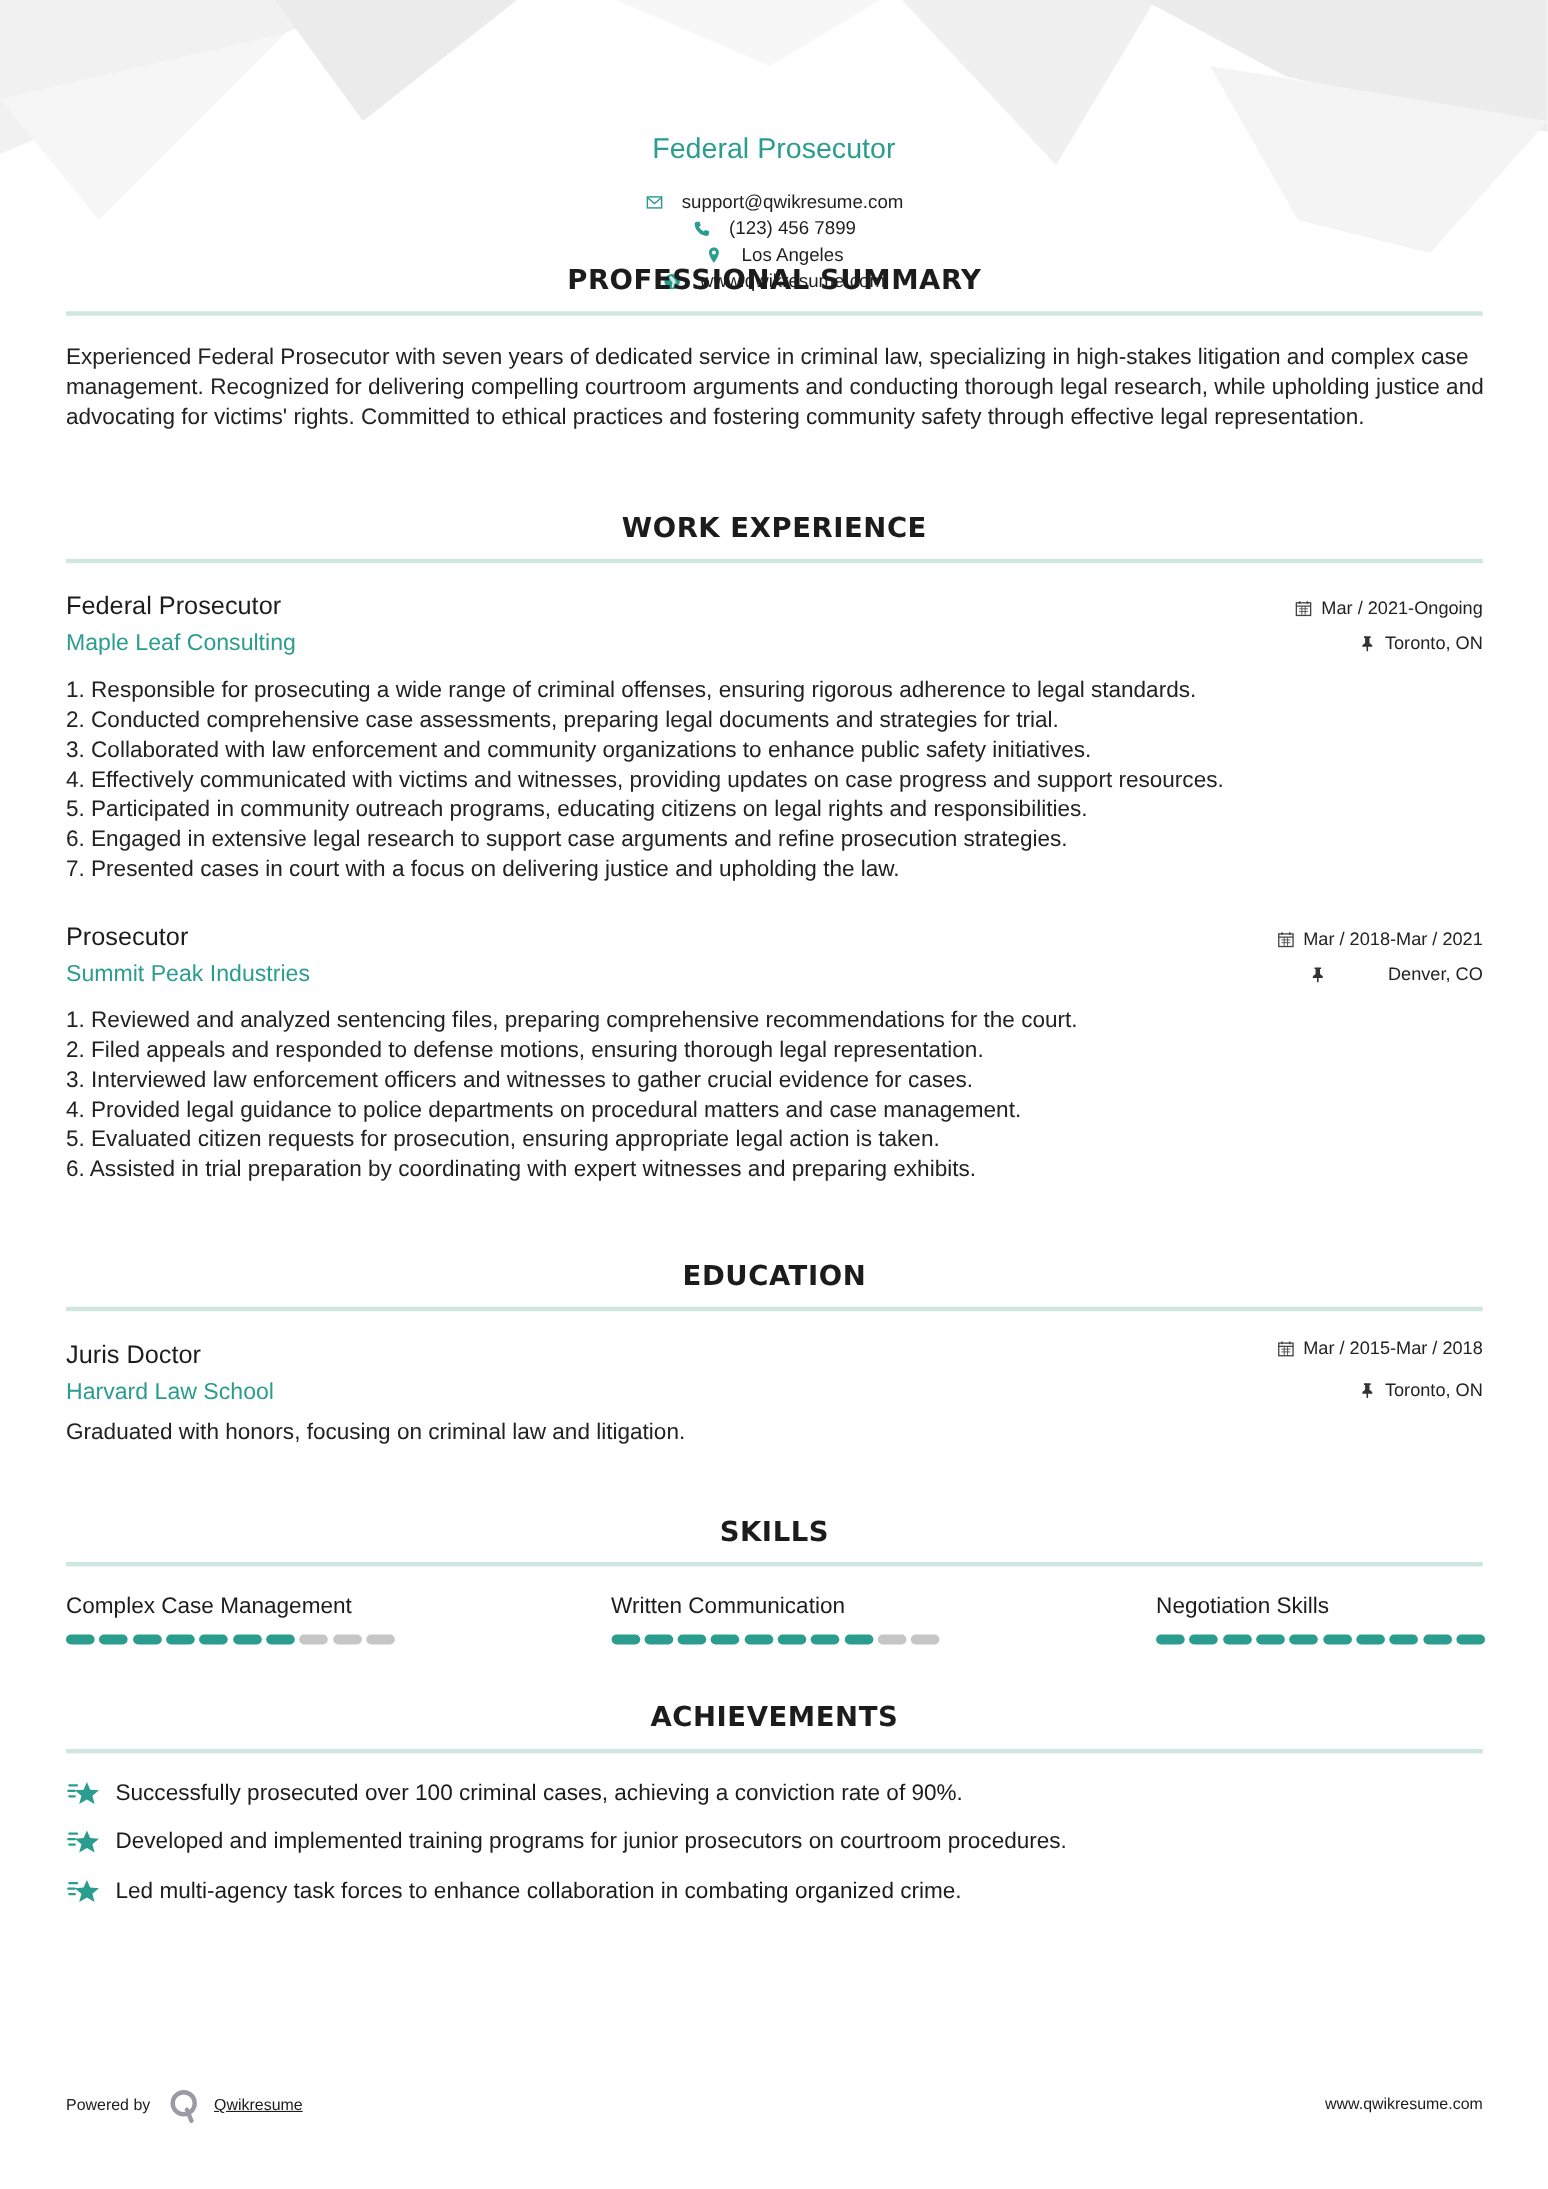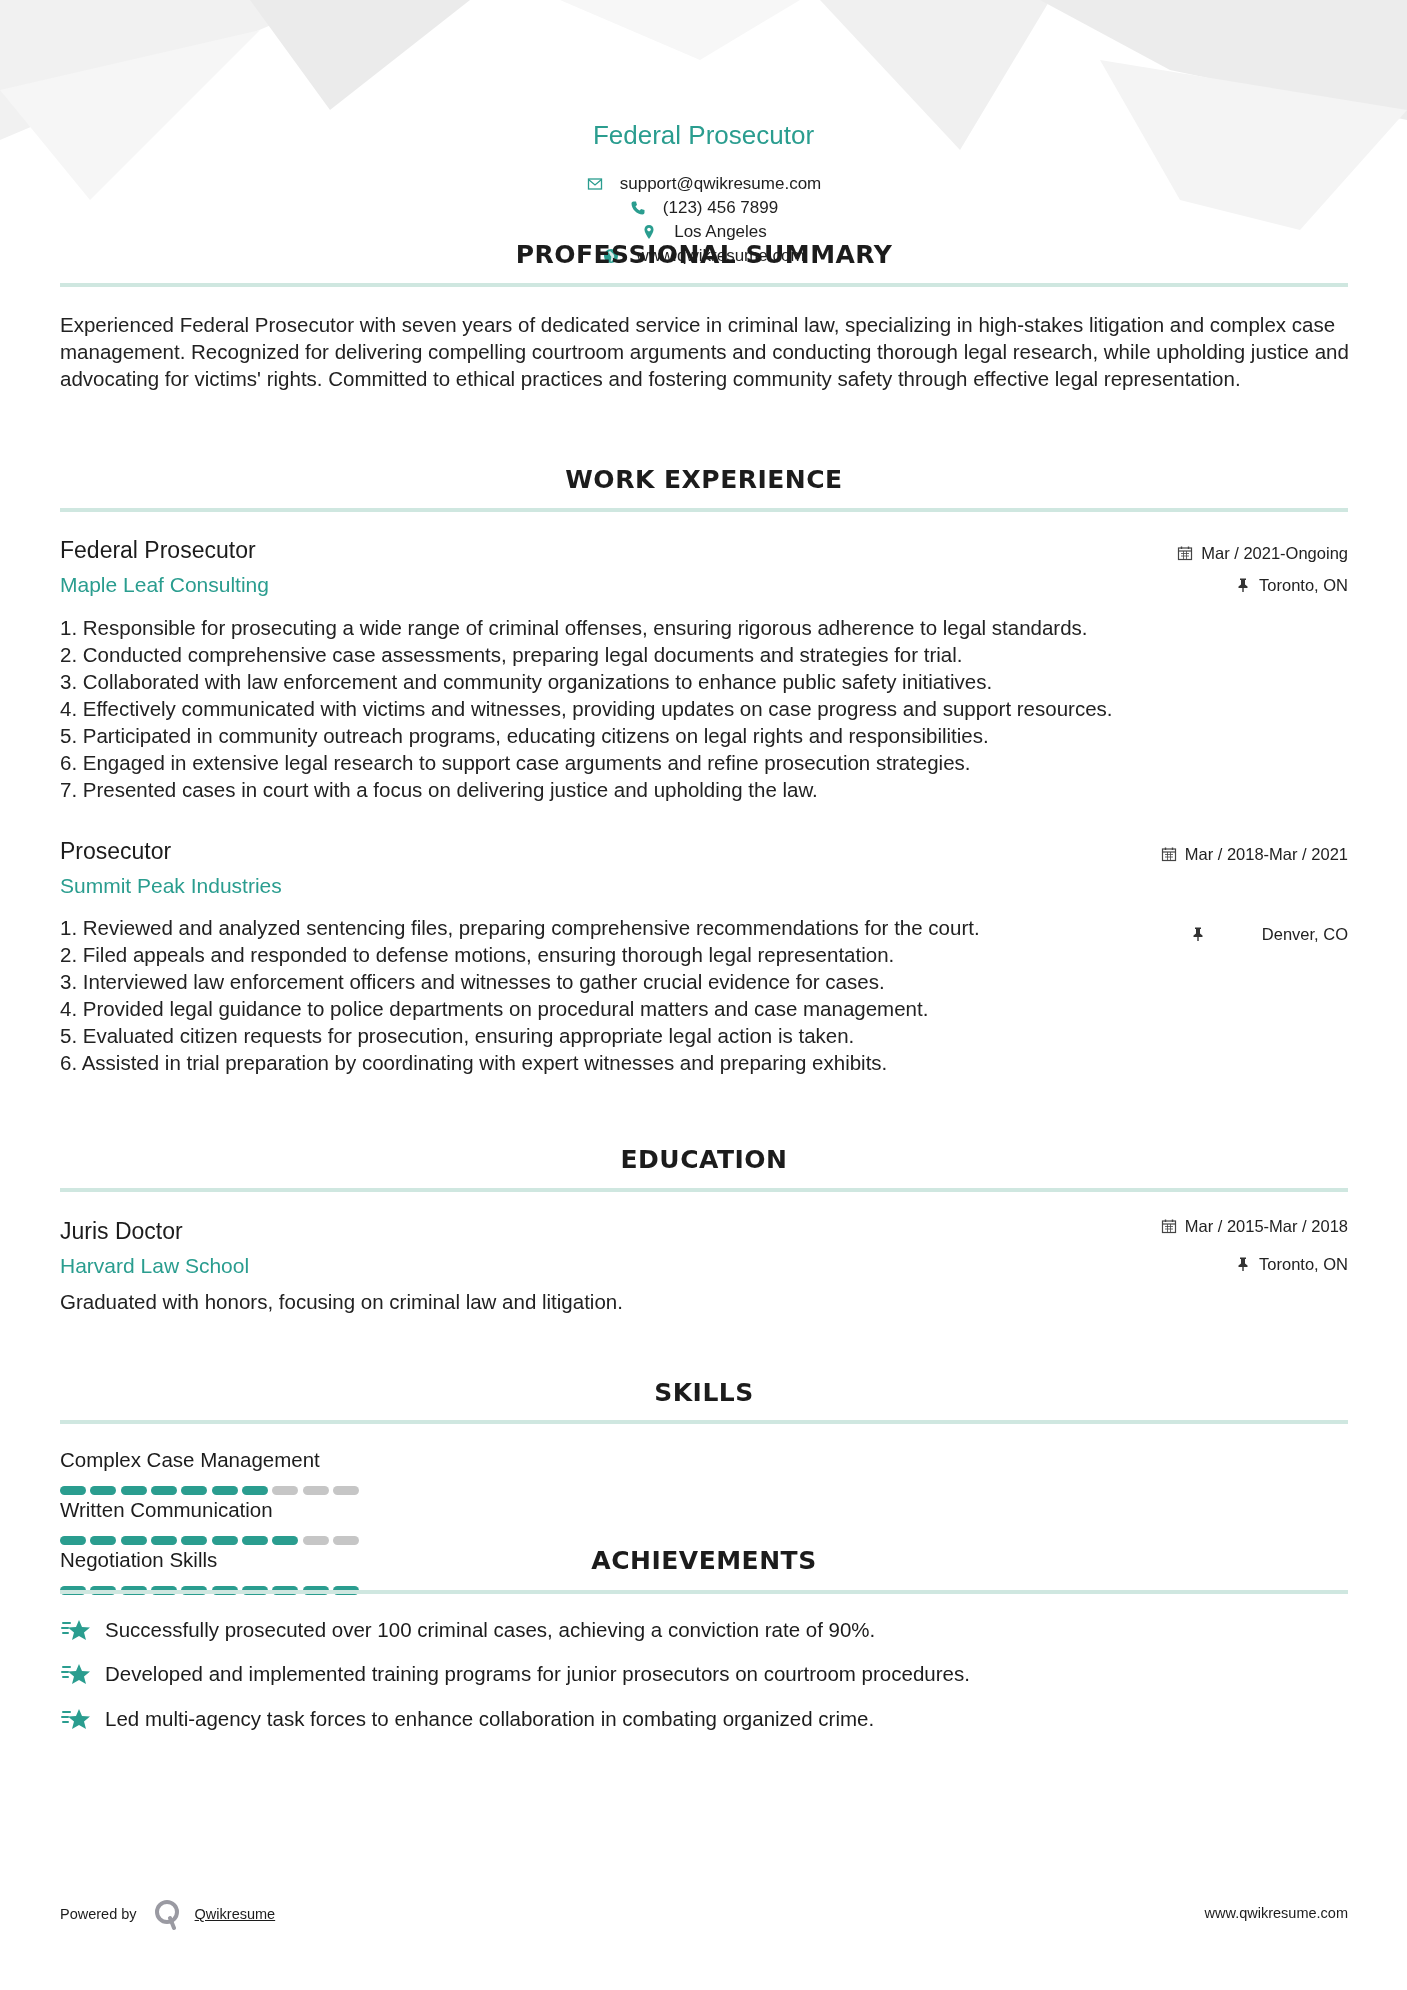--- a/index.html
+++ b/index.html
@@ -26,21 +26,21 @@
 
   .job-title { position: absolute; left: 60px; font-size: 23px; line-height: 30px; color: #1c1c1c; }
   .company { position: absolute; left: 60px; font-size: 21px; line-height: 28px; color: #2a9d8f; }
   .meta { position: absolute; right: 59px; font-size: 16.5px; line-height: 22px; color: #222; display: flex; align-items: center; }
   .meta .mico { width: 16px; height: 16px; margin-right: 8px; display: inline-flex; }
   .meta .mico svg { width: 16px; height: 16px; }
 
   .bullets { position: absolute; left: 60px; width: 1290px; list-style: none; font-size: 20.5px; line-height: 27px; color: #222; }
   .bullets li { white-space: nowrap; }
 
-  .skills { position: absolute; left: 60px; top: 1445px; width: 1290px; display: flex; justify-content: space-between; flex-direction: column; }
+  .skills { position: absolute; left: 60px; top: 1445px; width: 1290px; display: flex; justify-content: space-between; }
   .skill { width: 299px; }
   .skill-label { font-size: 20.5px; line-height: 30px; color: #1c1c1c; white-space: nowrap; }
   .skill-bar { display: flex; justify-content: space-between; margin-top: 11px; }
   .seg { width: 26px; height: 9px; border-radius: 5px; background: #c6c6c6; }
   .seg.on { background: #2a9d8f; }
 
   .ach { position: absolute; left: 60px; width: 1290px; display: flex; align-items: center; font-size: 20.5px; line-height: 28px; color: #1c1c1c; }
   .ach .aico { width: 32px; height: 28px; margin-right: 13px; display: inline-flex; }
   .ach .aico svg { width: 32px; height: 28px; }
 
@@ -153,21 +153,21 @@
       <svg viewBox="0 0 16 16">
           <rect x="1.5" y="3" width="13" height="11.5" fill="none" stroke="#444" stroke-width="1.2"></rect>
           <line x1="1.5" y1="6" x2="14.5" y2="6" stroke="#444" stroke-width="1.2"></line>
           <line x1="4.5" y1="1.5" x2="4.5" y2="4" stroke="#444" stroke-width="1.4"></line>
           <line x1="11.5" y1="1.5" x2="11.5" y2="4" stroke="#444" stroke-width="1.4"></line>
           <path d="M4 8.5H12M4 11H12M6.5 6V14M9.5 6V14" stroke="#444" stroke-width="0.8"></path>
         </svg>
     </span>
     <span>Mar / 2018-Mar / 2021</span>
   </div>
-  <div class="meta" style="top:923px;gap:48px;">
+  <div class="meta" style="top:875px;gap:48px;">
     <span class="mico">
       <svg viewBox="0 0 16 16">
           <path d="M5 1.5H11V3H10V7.5L12.5 9.5V11H8.7V15H7.3V11H3.5V9.5L6 7.5V3H5Z" fill="#333"></path>
         </svg>
     </span>
     <span>Denver, CO</span>
   </div>
   <ol class="bullets" style="top:914px;">
     <li>1. Reviewed and analyzed sentencing files, preparing comprehensive recommendations for the court.</li>
     <li>2. Filed appeals and responded to defense motions, ensuring thorough legal representation.</li>

